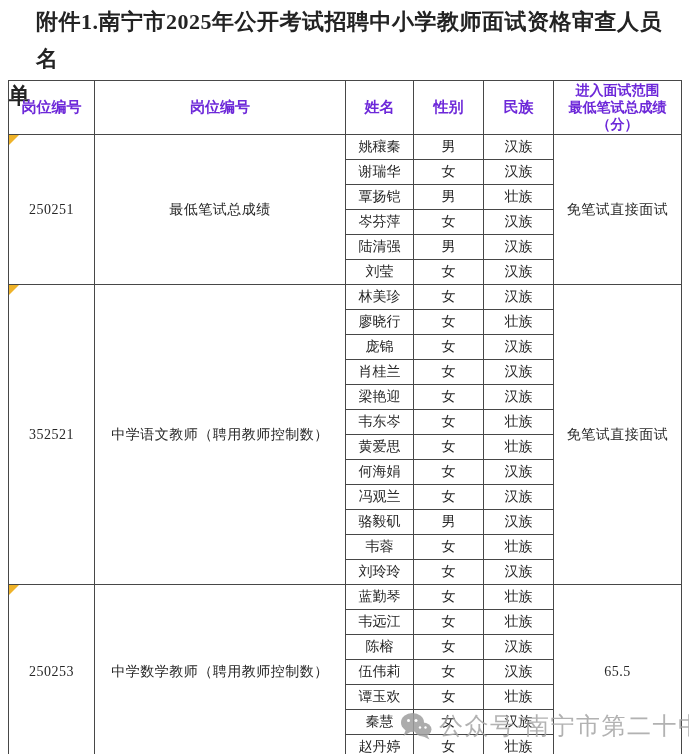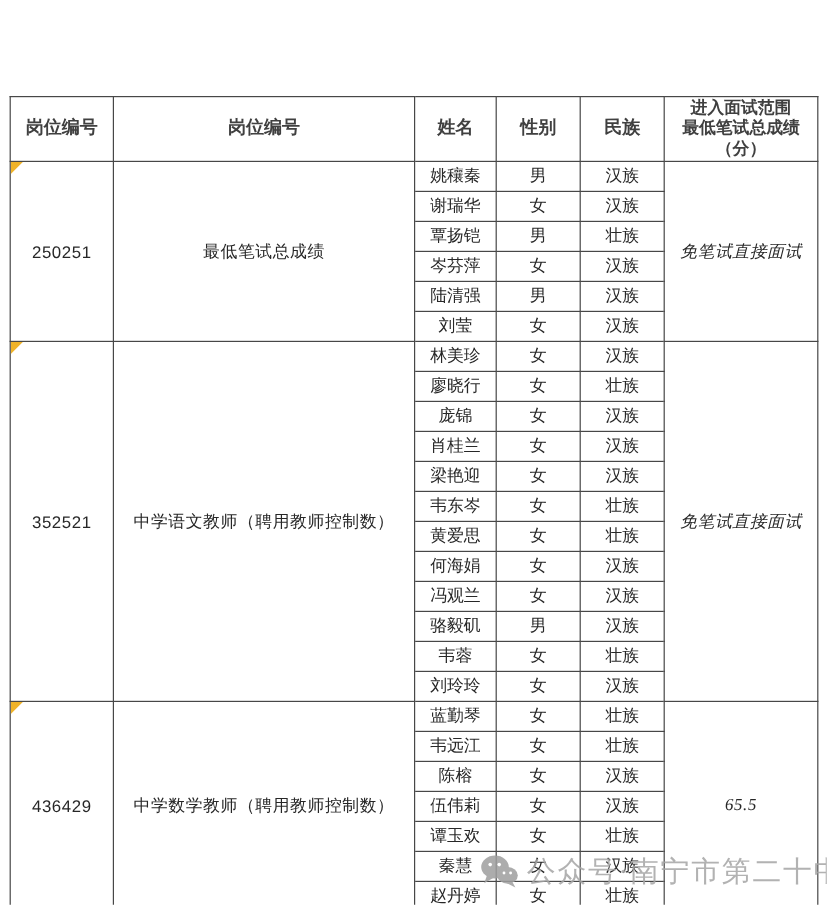--- a/index.html
+++ b/index.html
@@ -29,56 +29,60 @@
   .grid th, .grid td {
     border: 1px solid #474747;
     padding: 0;
     text-align: center; vertical-align: middle;
     color: #272727;
     overflow: hidden;
   }
   .grid thead th {
     height: 53px;
     font-size: 15px; font-weight: 700; line-height: 17px;
-    color: #404040;
+    color: #6d28d9;
   }
   .grid thead th.score-head { white-space: pre-line; font-size: 14px; }
   .grid tbody tr { height: 25px; }
   .grid tbody td { font-size: 14px; }
   .code-cell {
     position: relative;
-    font-family: Liberation Sans, sans-serif;
+    font-family: Liberation Serif, serif;
     font-size: 13.5px; color: #333333; letter-spacing: 0.5px;
   }
   .corner {
     position: absolute; top: 0; left: 0;
     width: 0; height: 0;
     border-top: 10px solid #EFB32A;
     border-right: 10px solid transparent;
   }
   .pos-cell { letter-spacing: 0.5px; }
-  .score-cell { font-size: 15px; letter-spacing: 0.5px; font-style: italic; }
+  .score-cell { font-size: 15px; letter-spacing: 0.5px; }
 
   
   .watermark {
     position: absolute; left: 400px; top: 709px;
     height: 34px;
     display: flex; align-items: center; gap: 7px;
     color: #a5a5a5; font-size: 24px; letter-spacing: 1.5px;
     z-index: 3; opacity: 0.85;
     white-space: nowrap;
     pointer-events: none;
   }
   .wm-icon { display: inline-block; width: 32px; height: 28px; }
 </style>
 </head>
 <body>
 
 <div class="page">
 
+  <div class="doc-title">
+    <div class="line1">附件1.南宁市2025年公开考试招聘中小学教师面试资格审查人员名</div>
+    <div class="line2">单</div>
+  </div>
 
   <table class="grid">
     <colgroup>
       <col style="width:86px">
       <col style="width:251px">
       <col style="width:68px">
       <col style="width:70px">
       <col style="width:70px">
       <col style="width:128px">
     </colgroup>
@@ -185,21 +189,21 @@
           <td><span>韦蓉</span></td>
           <td><span>女</span></td>
           <td><span>壮族</span></td>
         </tr>
         <tr>
           <td><span>刘玲玲</span></td>
           <td><span>女</span></td>
           <td><span>汉族</span></td>
         </tr>
         <tr>
-          <td class="code-cell" rowspan="7"><i class="corner"></i><span>436429</span></td>
+          <td class="code-cell" rowspan="7"><i class="corner"></i><span>250253</span></td>
           <td class="pos-cell" rowspan="7"><span>中学数学教师（聘用教师控制数）</span></td>
           <td><span>蓝勤琴</span></td>
           <td><span>女</span></td>
           <td><span>壮族</span></td>
           <td class="score-cell" rowspan="7"><span>65.5</span></td>
         </tr>
         <tr>
           <td><span>韦远江</span></td>
           <td><span>女</span></td>
           <td><span>壮族</span></td>

